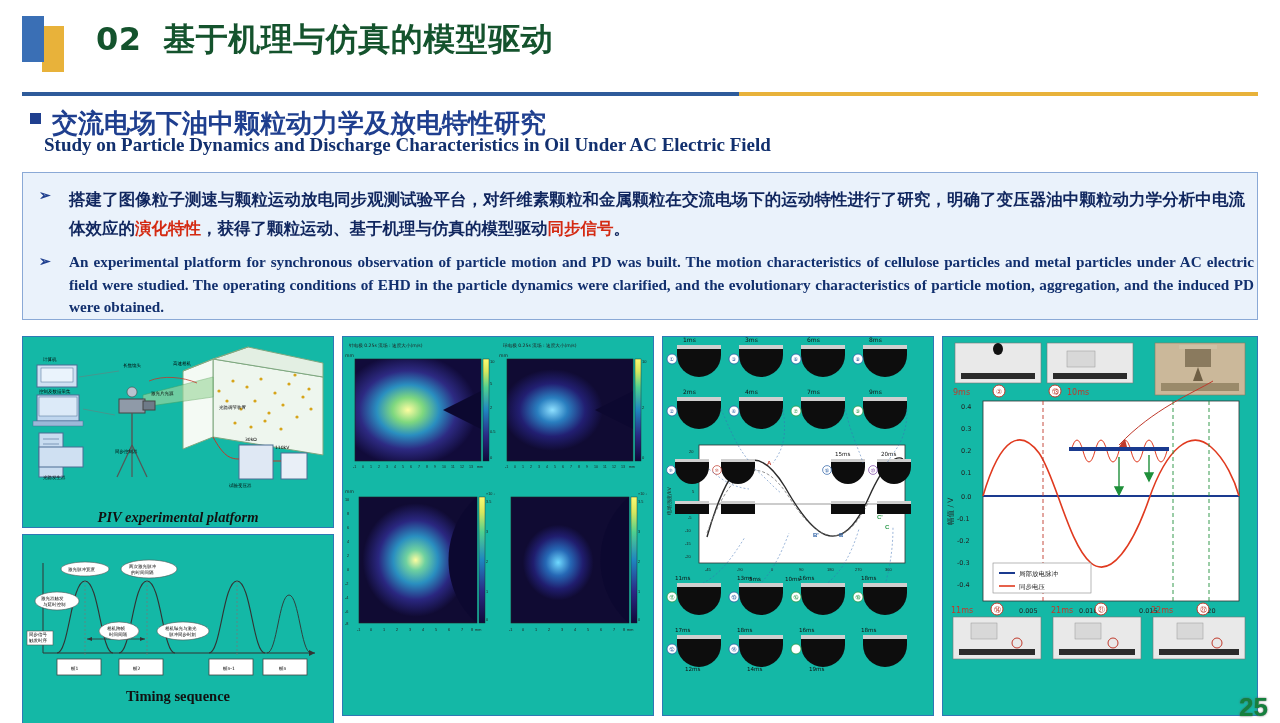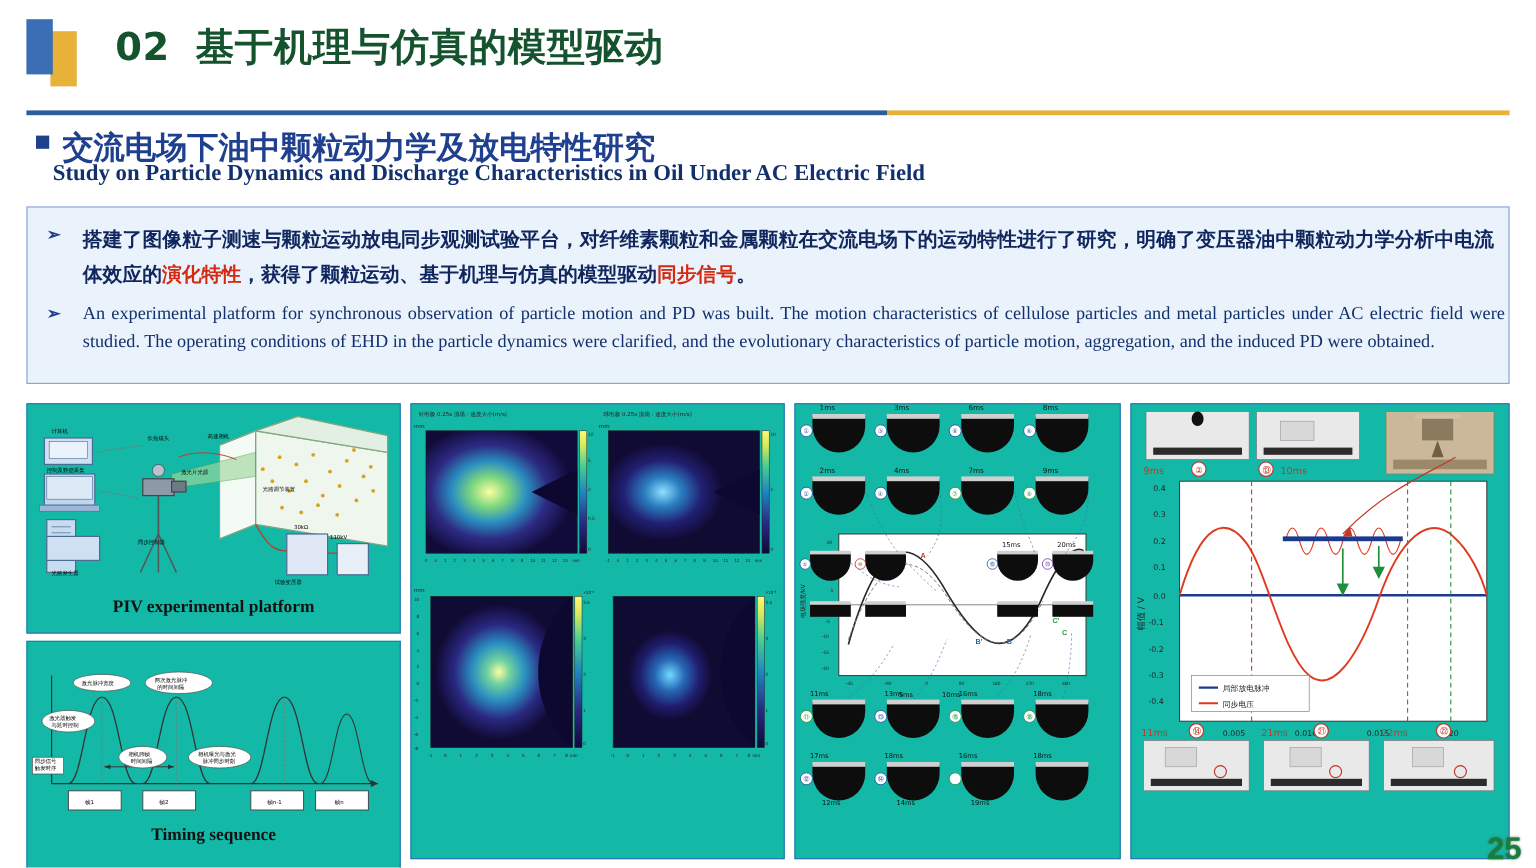--- a/index.html
+++ b/index.html
@@ -62,21 +62,21 @@
   }
   .cn-para{
     position:absolute;left:46px;top:12px;width:1176px;
     font-size:16.5px;line-height:29px;color:#10265e;font-weight:bold;
     font-family:"DejaVu Sans","Liberation Sans",sans-serif;
     text-align:justify;
   }
   .cn-para .hl{color:#d42a12;}
   .en-para{
     position:absolute;left:46px;top:78px;width:1185px;
-    font-size:15.2px;line-height:22.5px;color:#12306e;font-weight:normal;
+    font-size:15.2px;line-height:22.5px;color:#12306e;font-weight:bold;
     font-family:"Liberation Serif", serif;
     text-align:justify;
   }
 
   
   .panel{
     position:absolute;border:1px solid #2f78b5;background:#14b8a6;box-sizing:border-box;
   }
   .cap{
     position:absolute;left:0;width:100%;text-align:center;
@@ -198,21 +198,21 @@
     <text x="150" y="28" class="tiny" font-size="5">高速相机</text>
     <text x="196" y="72" class="tiny" font-size="5">光路调节装置</text>
     <text x="128" y="58" class="tiny" font-size="5">激光片光源</text>
     <text x="16" y="56" class="tiny" font-size="5">控制及数据采集</text>
     <text x="92" y="116" class="tiny" font-size="5">同步控制器</text>
     <text x="20" y="142" class="tiny" font-size="5">光路发生器</text>
     <text x="206" y="150" class="tiny" font-size="5">试验变压器</text>
     <text x="252" y="112" class="tiny" font-size="5">110kV</text>
     <text x="222" y="104" class="tiny" font-size="5">30kΩ</text>
   </svg>
-  <div class="cap" style="top:160px;">PIV experimental platform</div>
+  <div class="cap" style="top:171px;font-style:italic;">PIV experimental platform</div>
 </div>
 
 <div class="panel" id="panel-timing">
   <svg class="fig-area" width="310" height="150" viewBox="0 0 310 150">
 
     <line x1="20" y1="118" x2="292" y2="118" stroke="#333" stroke-width="1"></line>
     <polygon points="292,118 286,115 286,121" fill="#333"></polygon>
     <line x1="20" y1="118" x2="20" y2="28" stroke="#333" stroke-width="1"></line>
 
     <path d="M34,118 C46,118 48,46 62,46 C76,46 78,118 90,118" fill="none" stroke="#333" stroke-width="1.1"></path>

